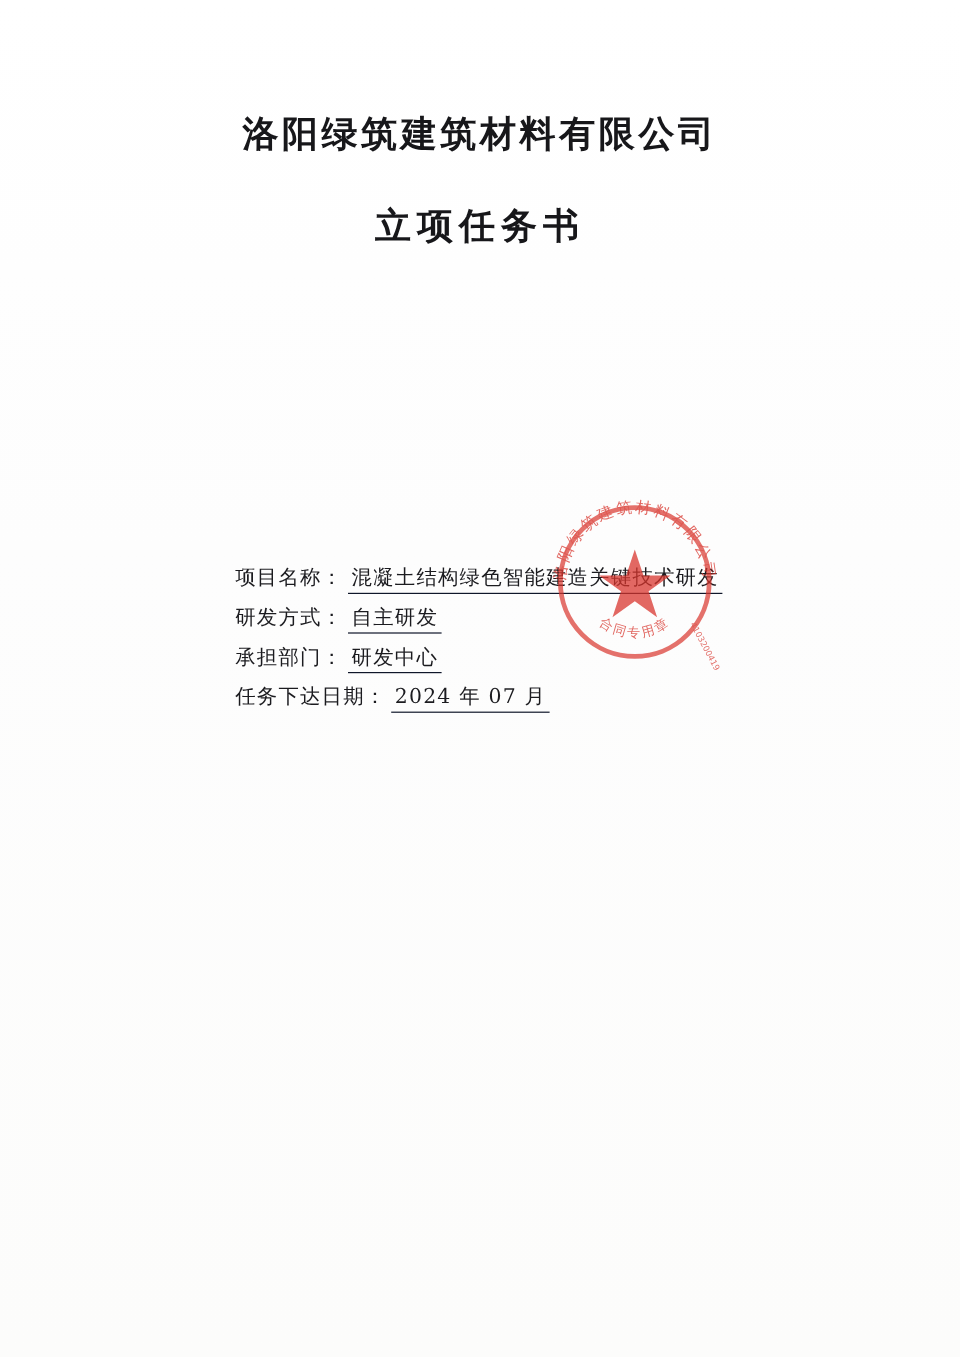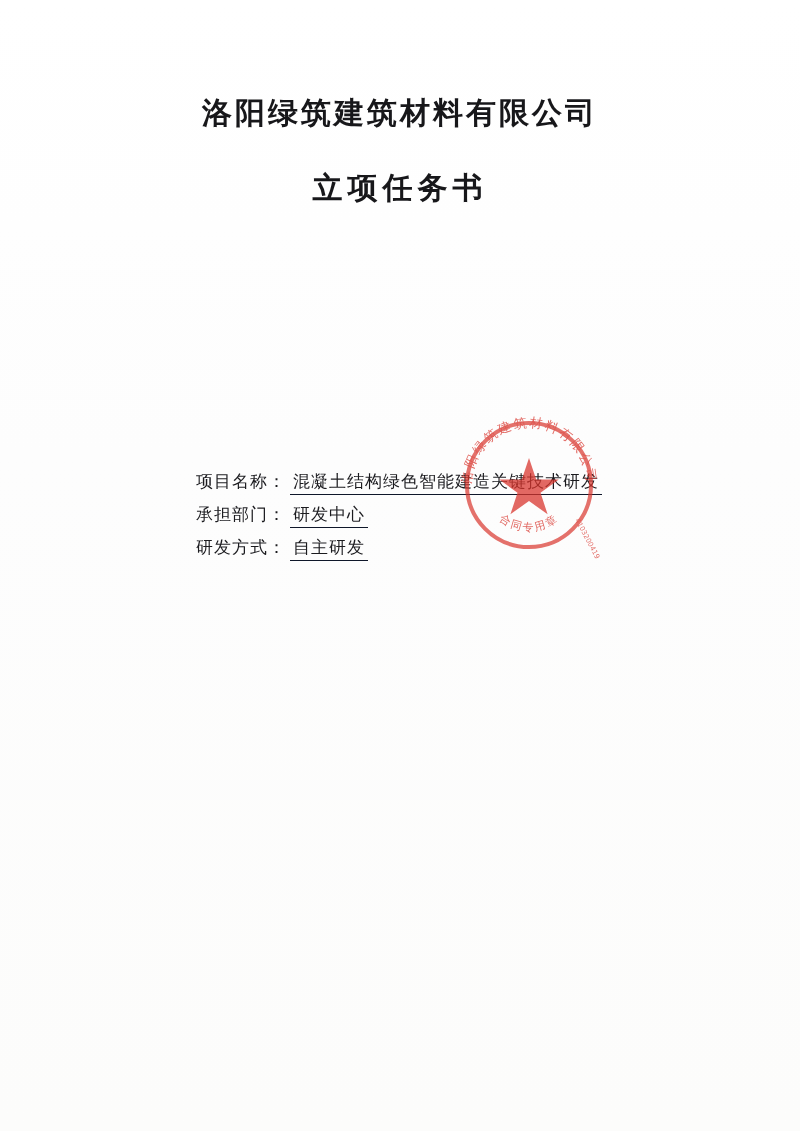--- a/index.html
+++ b/index.html
@@ -100,30 +100,34 @@
   </div>
 
   <div class="fields">
 
     <div class="field-row">
       <span class="field-label">项目名称：</span>
       <span class="field-value">混凝土结构绿色智能建造关键技术研发</span>
     </div>
 
     <div class="field-row">
+      <span class="field-label">研发方式：</span>
+      <span class="field-value">自主研发</span>
+    </div>
+
+    <div class="field-row">
       <span class="field-label">承担部门：</span>
       <span class="field-value">研发中心</span>
     </div>
 
+
     <div class="field-row">
-      <span class="field-label">研发方式：</span>
-      <span class="field-value">自主研发</span>
+      <span class="field-label">任务下达日期：</span>
+      <span class="field-value">2024 年 07 月</span>
     </div>
-
-
 
   </div>
 
   <div class="seal">
     <svg width="154" height="154" viewBox="0 0 154 154" xmlns="http://www.w3.org/2000/svg">
       <defs>
         <path id="sealArcTop" d="M 19,77 A 58,58 0 0 1 135,77"></path>
         <path id="sealArcBottom" d="M 31,77 A 46,46 0 0 0 123,77"></path>
       </defs>
       <circle cx="77" cy="77" r="62" fill="none" stroke="#d8342c" stroke-width="4" opacity="0.85"></circle>

